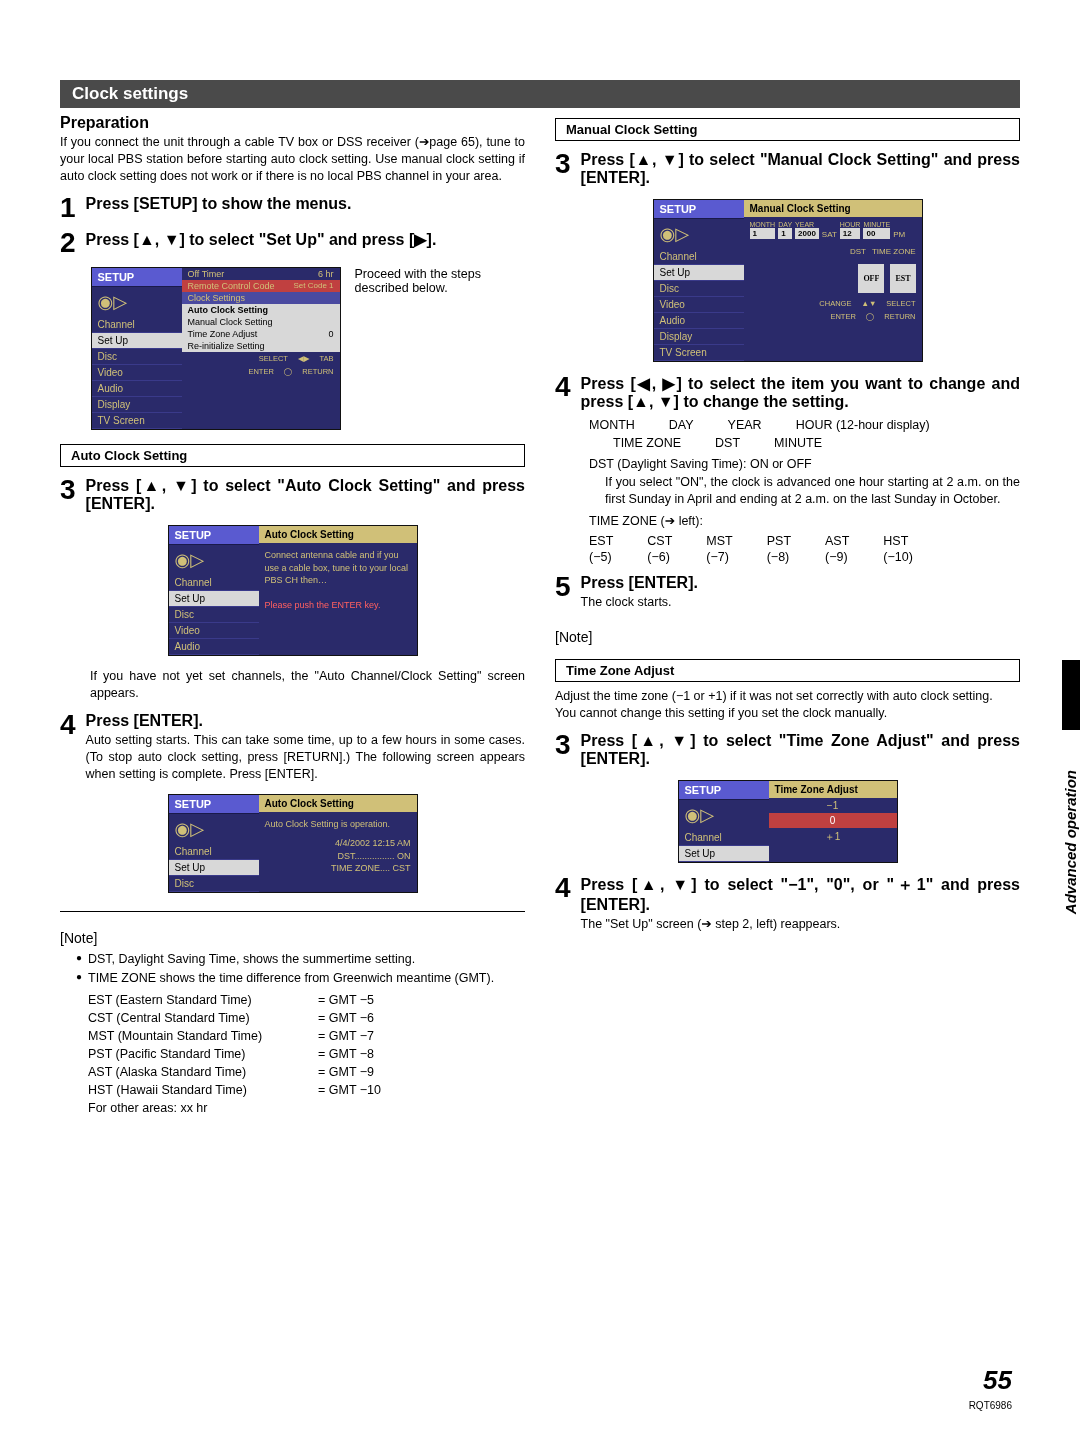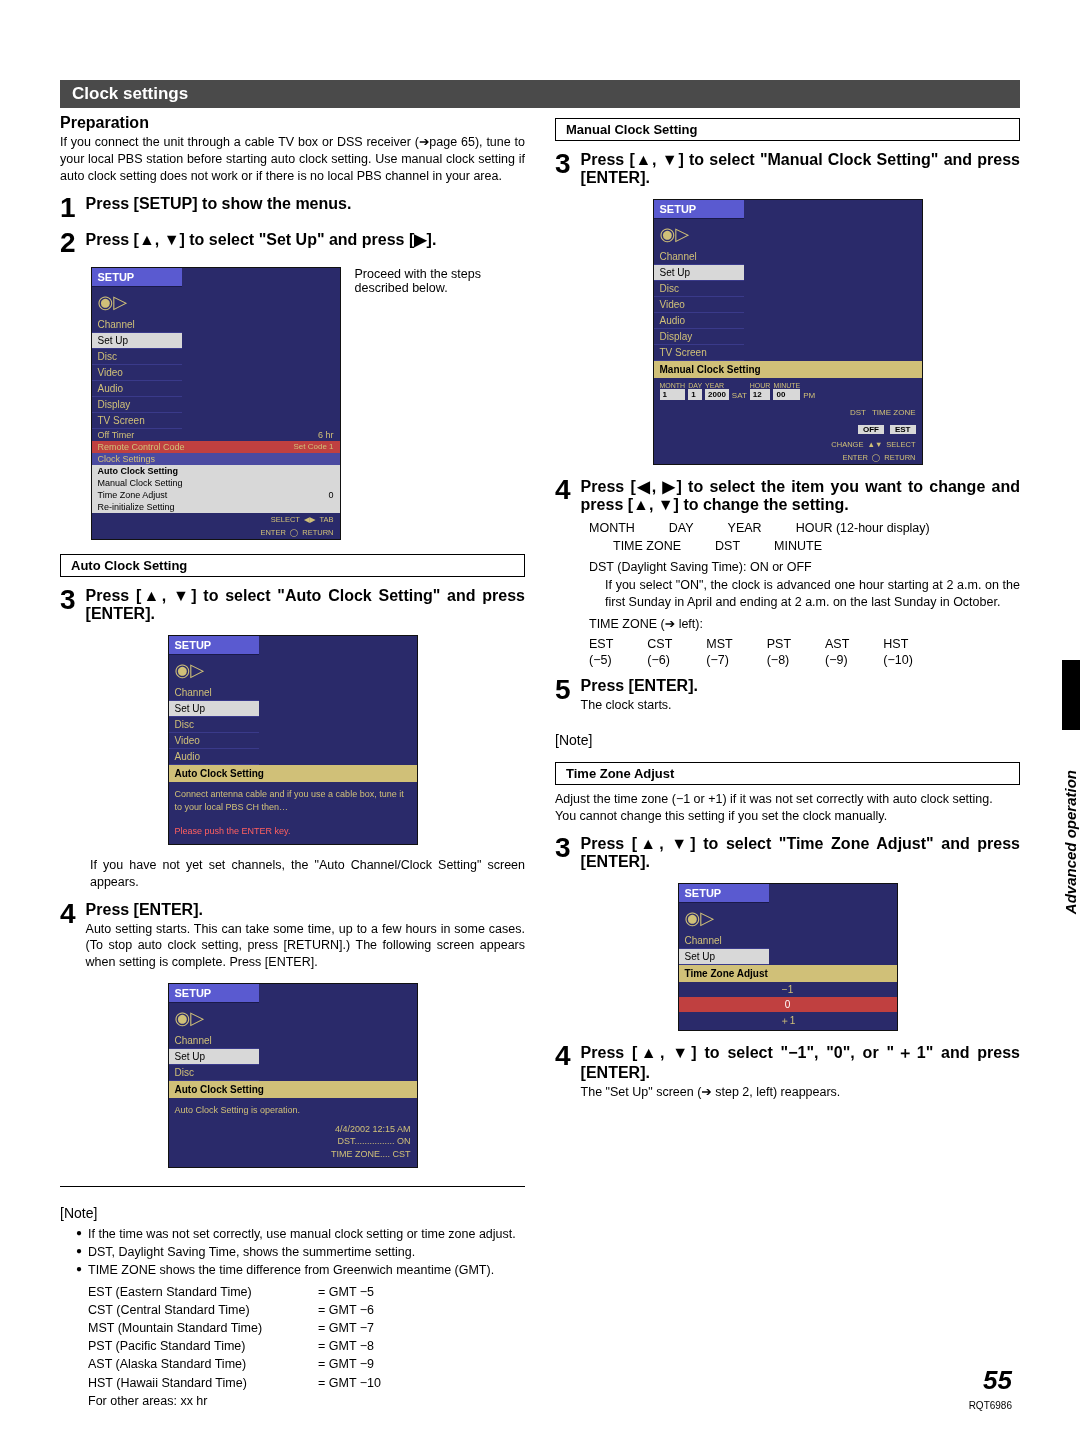--- a/index.html
+++ b/index.html
@@ -33,34 +33,34 @@
   .sub-section { border: 1px solid #000; font-weight: bold; font-size: 13px; padding: 3px 10px; margin-top: 14px; }
   .osd-wrap { display: flex; justify-content: center; margin: 12px 0; gap: 14px; align-items: flex-start;}
   .osd {
     background: #2a2a6a;
     color: #fff;
     font-size: 10px;
     width: 250px;
     border: 1px solid #111;
     position: relative;
   }
-  .osd .osd-row { display:flex;flex-direction:column; }
+  .osd .osd-row { display:flex; }
   .osd .left-pane { width: 90px; background:#2a2a6a; }
   .osd .left-pane .hdr { background:#5a5ad0; padding:3px 6px; font-weight:bold; border-bottom:1px solid #1a1a4a; font-size:11px;}
   .osd .left-pane .itm { padding:2px 6px; border-bottom:1px solid #3a3a8a; font-size:10px; color:#d0c078;}
   .osd .left-pane .itm.active { background:#d8d8d8; color:#000;}
   .osd .right-pane { flex:1; background:#2a2a6a; }
   .osd .right-pane .rhdr { background:#d0c078; color:#000; padding:3px 6px; font-weight:bold; font-size:10px;}
   .osd .right-pane .rline { padding:1px 6px; font-size:9px; display:flex; justify-content:space-between; color:#d0c078;}
   .osd .right-pane .rline .tag { font-size:8px;}
   .osd .right-pane .rline.sel { background:#c04040;}
   .osd .right-pane .rsub { background:#4a4aa0; color:#d0c078; font-size:9px; padding:1px 6px;}
   .osd .right-pane .msg { color:#d0c078; padding:6px; font-size:9px; line-height:1.4;}
   .osd .right-pane .msg.red { color:#ff6060;}
-  .osd .foot { font-size:7.5px; color:#d0c078; padding:2px 6px; display:flex; gap:4px; justify-content:flex-end; align-items:center;}
+  .osd .foot { font-size:7.5px; color:#d0c078; padding:2px 6px; display:flex; gap:10px; justify-content:flex-end; align-items:center;}
   .osd-icon { font-size:18px; color:#d0c078; padding:4px 6px;}
   .osd-side-note { font-size:12.5px; width:140px;}
   .note-head { font-size:14px; margin-top:14px;}
   .note-body { font-size:12.5px; line-height:1.4; text-align:justify; margin-top:4px;}
   .bullet-list { margin-left:16px; margin-top:4px; font-size:12.5px; line-height:1.45;}
   .bullet-list li { list-style: none; position:relative; padding-left:12px;}
   .bullet-list li::before { content:"●"; position:absolute; left:0; font-size:10px; top:1px;}
   .tz-table { margin-left:28px; margin-top:4px; font-size:12.5px; line-height:1.45;}
   .tz-table .row { display:flex;}
   .tz-table .c1 { width:230px;}
@@ -73,21 +73,21 @@
   .tz-abbr .cell { display:flex; flex-direction:column; gap:2px;}
   .side-tab { position:absolute; right:18px; top:770px; transform: rotate(-90deg); transform-origin: right top; font-style: italic; font-weight:bold; font-size:15px;}
   .black-tab { position:absolute; right:0; top:660px; width:18px; height:70px; background:#000;}
   .page-foot { position:absolute; bottom:30px; right:68px; text-align:right;}
   .page-num { font-style:italic; font-weight:bold; font-size:26px;}
   .doc-id { font-size:10px; margin-top:4px;}
   .osd-date-grid { display:flex; gap:3px; padding:4px 6px; font-size:8px; align-items:flex-end; color:#d0c078;}
   .osd-date-grid .lbl { font-size:7px;}
   .osd-date-grid .val { background:#d8d8d8; color:#000; padding:1px 3px; font-weight:bold;}
   .osd-tz-row { display:flex; gap:6px; justify-content:flex-end; padding:4px 6px; font-size:8px; color:#d0c078;}
-  .osd-tz-row .box { background:#d8d8d8; color:#000; padding:0 5px; font-weight:bold;}
+  .osd-tz-row .box { background:#d8d8d8; color:#000; padding:10px 5px; font-weight:bold;font-family:Liberation Serif, serif;}
   .osd-tza { width:220px;}
   .osd-tza .right-pane .opt { padding:2px 6px; font-size:10px; text-align:center; color:#d0c078;}
   .osd-tza .right-pane .opt.sel { background:#c04040; color:#fff;}
 </style>
 </head>
 <body>
 
 <div class="section-title">Clock settings</div>
 
 <div class="columns">
@@ -223,21 +223,20 @@
           </div>
         </div>
       </div>
     </div>
   </div>
 
   <hr class="hr">
 
   <div class="note-head">[<span>Note</span>]</div>
   <ul class="bullet-list">
-    <li>If the time was not set correctly, use manual clock setting or time zone adjust.</li>
     <li>DST, Daylight Saving Time, shows the summertime setting.</li>
     <li>TIME ZONE shows the time difference from Greenwich meantime (GMT).</li>
   </ul>
   <div class="tz-table">
     <div class="row">
           <span class="c1">EST (Eastern Standard Time)</span>
           <span class="c2">= GMT −5</span>
         </div>
     <div class="row">
           <span class="c1">CST (Central Standard Time)</span>

